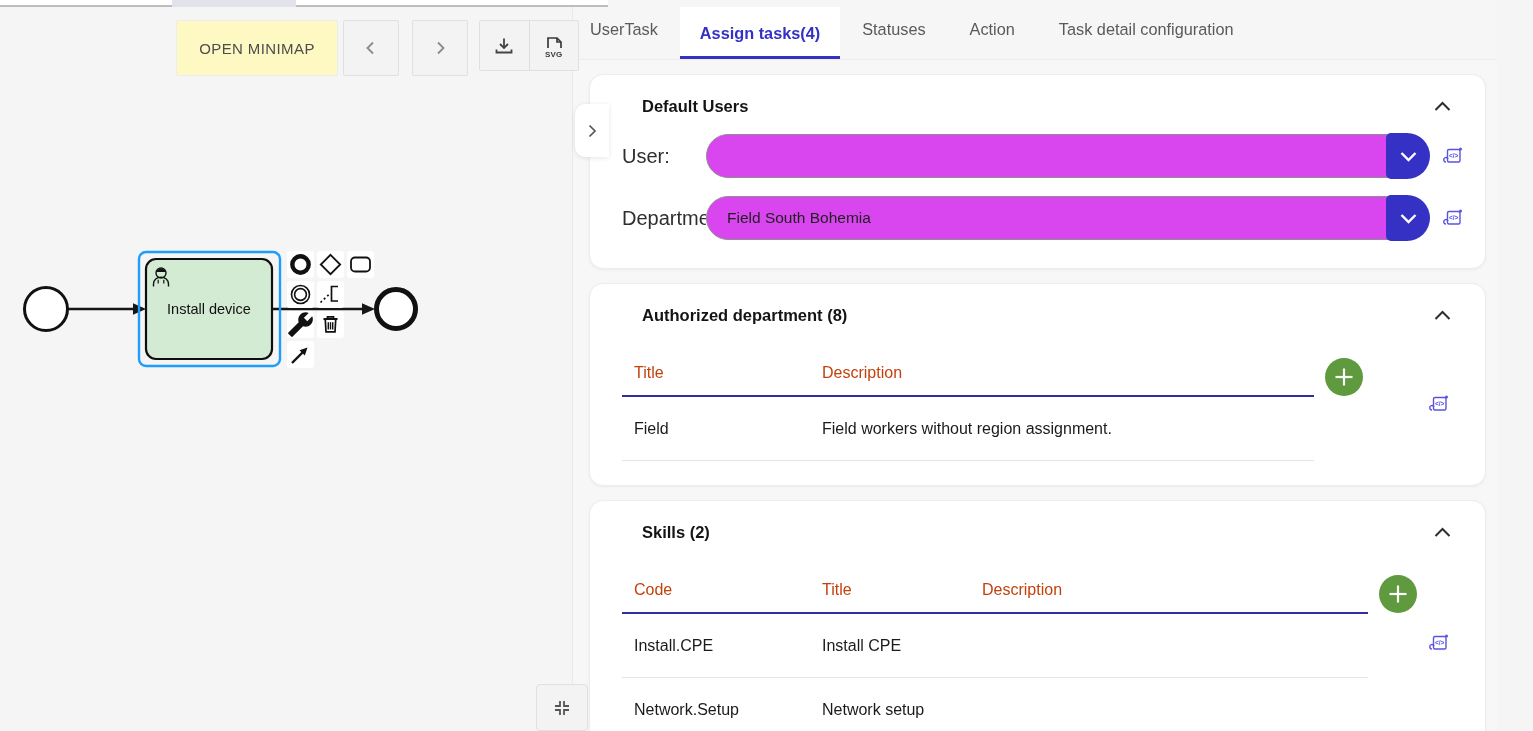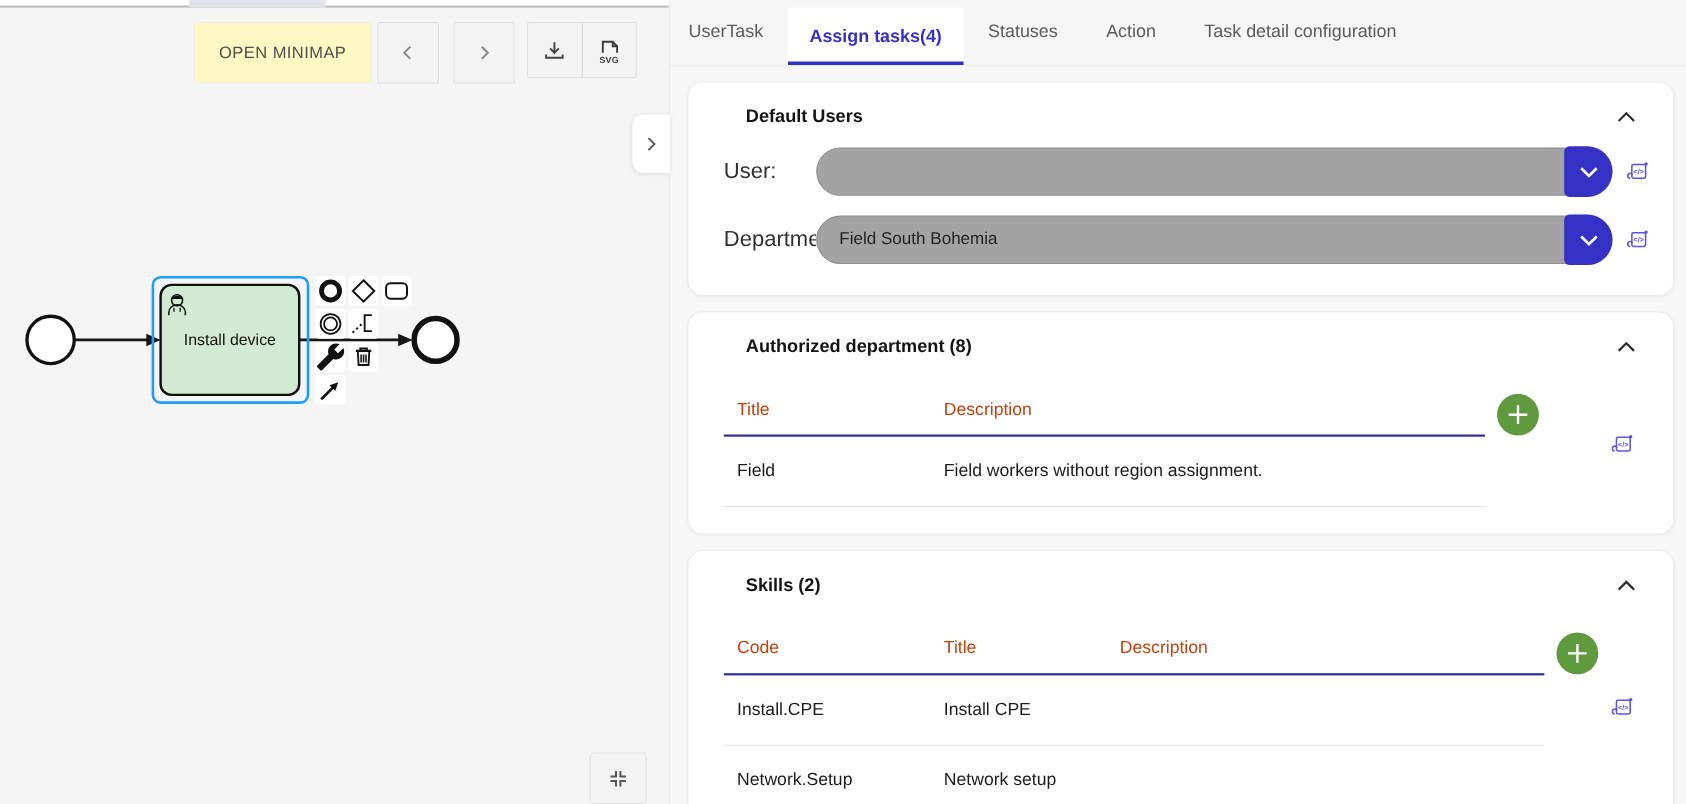--- a/index.html
+++ b/index.html
@@ -30,42 +30,42 @@
     display:flex; align-items:center; justify-content:center; cursor:pointer; }
 
   .fit-btn { left:536px; top:684px; width:52px; height:47px; border-radius:4px; }
 
   .diagram-svg { position:absolute; left:0; top:0; z-index:1; }
 
   .pad-cell { position:absolute; width:27px; height:27px; background:rgba(255,255,255,.97);
     border-radius:3px; display:flex; align-items:center; justify-content:center; z-index:2; cursor:pointer; }
 
   
-  .panel { position:absolute; left:608px; top:0; width:925px; height:731px;
+  .panel { position:absolute; left:572px; top:0; width:925px; height:731px;
     background:#f7f7f7; border-left:1px solid #e9e9e9; overflow:hidden; }
   .tabbar { height:60px; display:flex; align-items:flex-end; background:#f6f6f6;
     border-bottom:1px solid #ececec; padding-left:17px; }
   .tab { height:60px; display:flex; align-items:center; padding:0 22px;
     font-size:16.3px; color:#5a5a5a; cursor:pointer; white-space:nowrap; }
   .tab.first { padding-left:0; }
   .tab.active { height:52px; padding:0 20px; background:#ffffff; color:#3431c4; font-weight:700;
     box-shadow:inset 0 -3px 0 #3431c4; }
 
   .content { padding:14px 11px 0 16px; }
   .card { background:#fff; border:1px solid #ededed; border-radius:14px;
     box-shadow:0 1px 3px rgba(0,0,0,.05); margin-bottom:14px; padding:22px 20px 24px 20px; }
   .card-head { display:flex; align-items:center; justify-content:space-between; }
   .card-title { font-size:16.5px; font-weight:700; color:#141414;margin-left:32px; }
   .chev-up { margin-right:14px; cursor:pointer; display:flex; }
 
   .field-row { display:flex; align-items:center; margin-top:18px; padding-left:12px; }
   .field-label { flex:0 0 84px; font-size:20px; color:#2f2f2f; white-space:nowrap; overflow:hidden; }
   .input-wrap { flex:1; position:relative; height:44px; }
   .pill-input { width:100%; height:44px; border:1px solid #8f8f8f; border-radius:22px;
-    padding:0 56px 0 20px; font-size:15.5px; color:#1f1f1f; background:#a3a3a3;
+    padding:0 56px 0 20px; font-size:15.5px; color:#1f1f1f; background:#d946ef;
     font-family:"Liberation Sans", sans-serif; outline:none; }
   .dd-btn { position:absolute; right:-2px; top:-1px; width:44px; height:46px; background:#3431c4;
     border:none; border-radius:5px 23px 23px 5px; display:flex; align-items:center; justify-content:center;
     cursor:pointer; }
   .script-ic { margin-left:15px; display:flex; cursor:pointer; }
 
   .tablewrap { display:flex; align-items:flex-start; margin-top:26px; padding-left:12px; }
   .table { }
   .t-aud { width:692px; }
   .t-skl { width:746px; }

